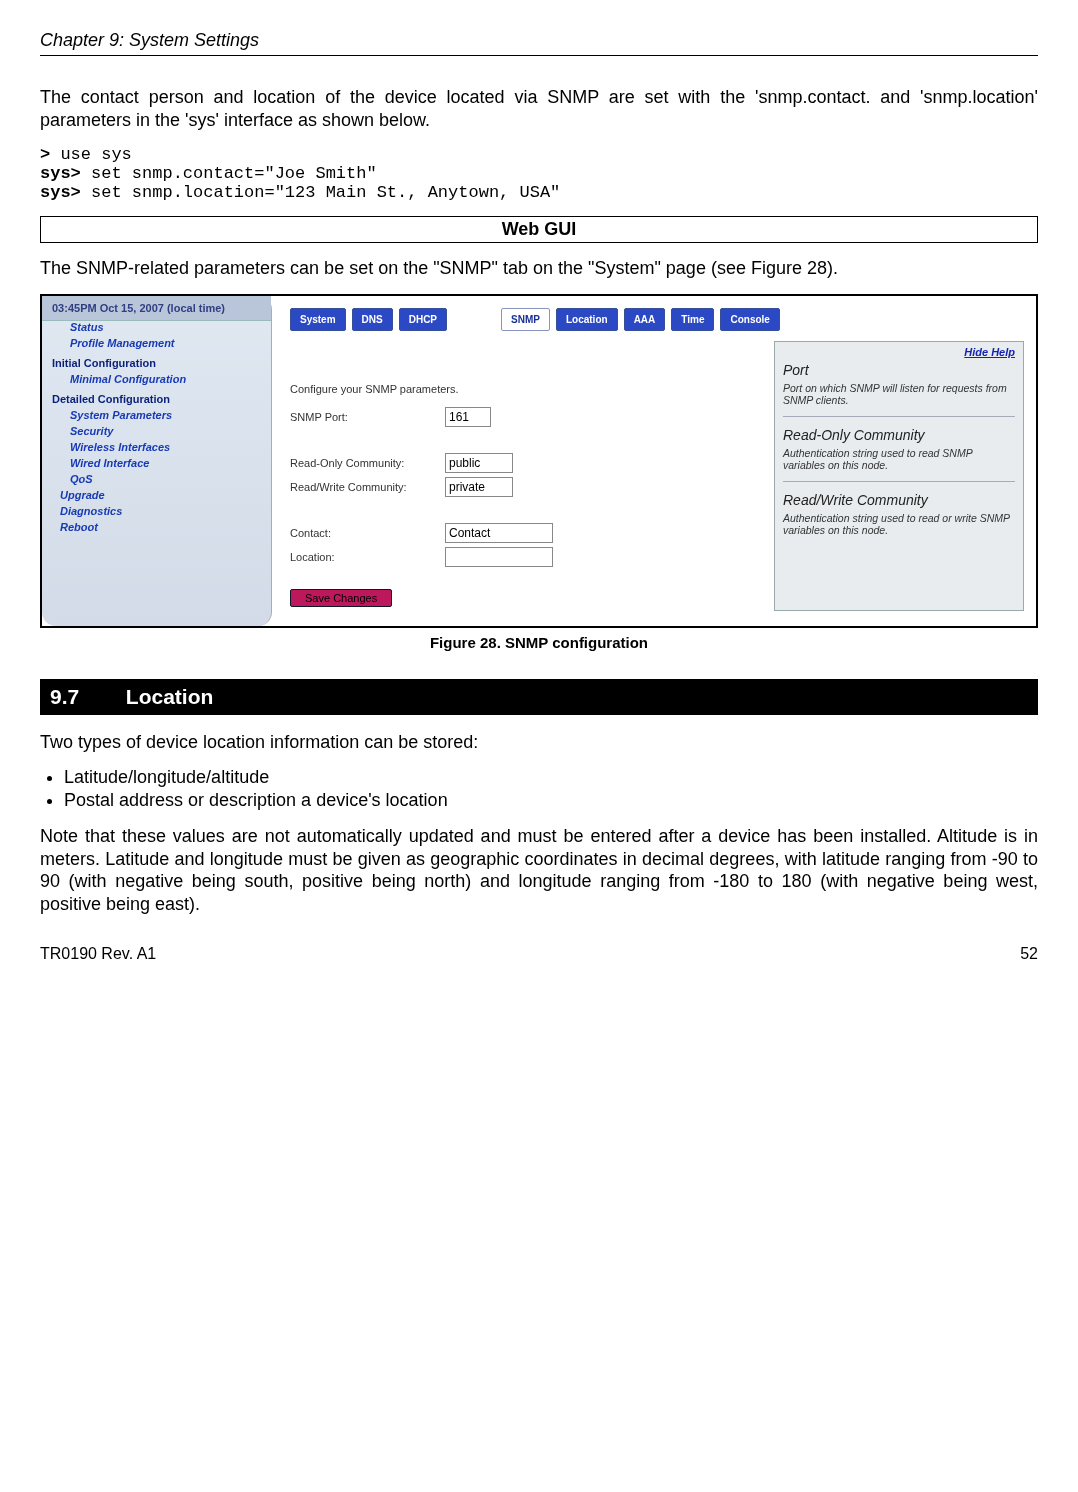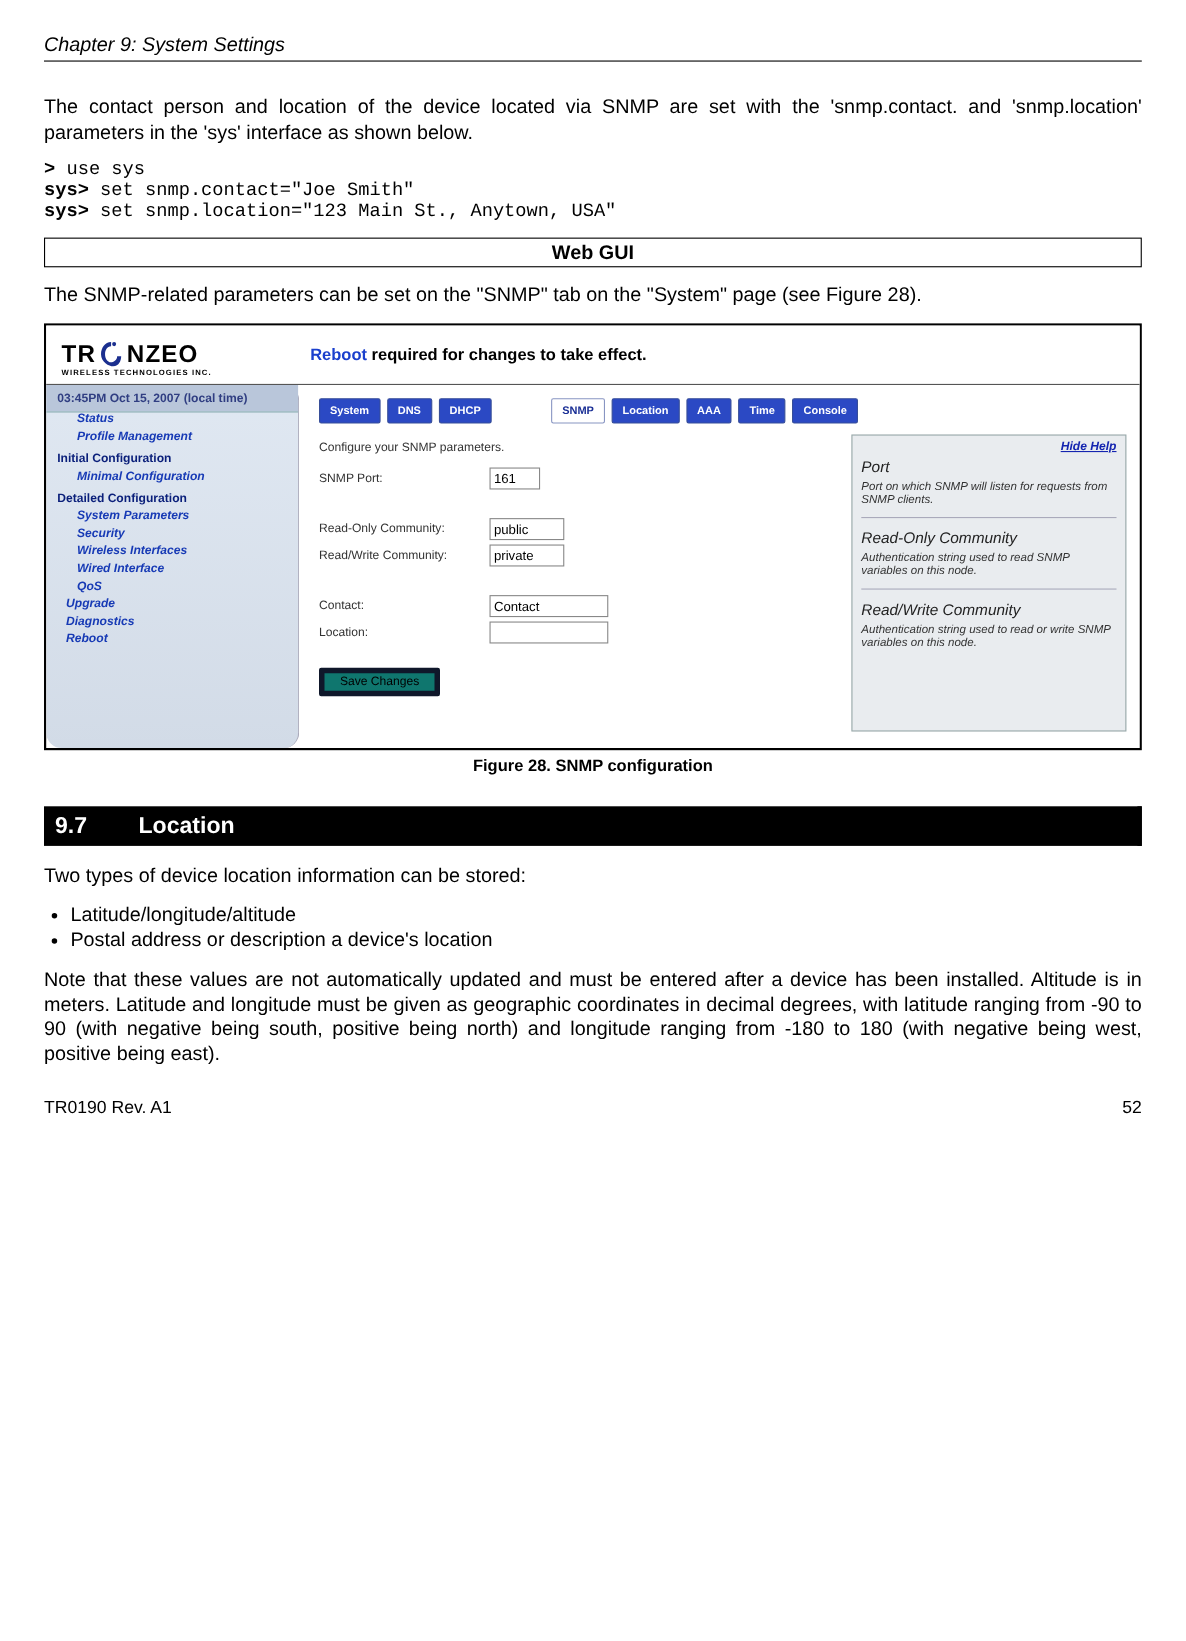--- a/index.html
+++ b/index.html
@@ -158,37 +158,37 @@
     background: #fff;
     color: #1a2f95;
     border: 1px solid #8895c2;
     margin-left: 48px;
   }
   .ss-form-area {
     display:flex;
     gap: 16px;
     padding: 8px 12px 0 18px;
   }
-  .ss-form { flex:1; font-size:11px; color:#333; }
+  .ss-form { flex:1; font-size:11px; color:#333;margin-top:36px; }
   .ss-form .hint { margin: 8px 0 12px 0; color:#333; }
   .ss-form .row { display:flex; align-items:center; margin:4px 0; }
   .ss-form .row label { width:155px; color:#333; }
   .ss-form .row input {
     border:1px solid #888; font-size:12px; padding:1px 3px;
     font-family: Verdana, Arial, sans-serif;
     height:16px;
     box-sizing: content-box;
   }
   .ss-form .gap { height:18px; }
   .ss-save {
     margin-top:18px;
     font-size:11px;
     padding:2px 14px;
-    background:#0f766e;
-    border:5px solid #0f172a;
+    background:#be185d;
+    border:1px solid #0f172a;
     border-radius:2px;
   }
   .ss-help {
     width: 250px;
     border: 1px solid #9aa;
     background: #e9ecef;
     margin-top: 2px;
     padding: 4px 8px 0 8px;
     font-size:11px;
     color:#333;
@@ -215,36 +215,20 @@
 
 <div class="cli-block"><span class="bold">&gt;</span><span> use sys</span>
 <span class="bold">sys&gt;</span><span> set snmp.contact="Joe Smith"</span>
 <span class="bold">sys&gt;</span><span> set snmp.location="123 Main St., Anytown, USA"</span></div>
 
 <div class="web-gui-box">Web GUI</div>
 
 <div class="para">The SNMP-related parameters can be set on the "SNMP" tab on the "System" page (see Figure 28).</div>
 
 <div class="screenshot">
-  <div class="ss-topbar">
-    <div class="ss-logo">
-      <div class="tranzeo">
-        <span>TR</span>
-        <svg viewBox="0 0 24 28">
-            <path d="M12 2 C6 2 2 8 2 14 C2 22 10 26 14 26 C20 26 22 20 22 16 L18 16 C18 20 14 22 12 22 C8 22 6 18 6 14 C6 10 8 6 12 6 L12 2 Z" fill="#1b2f8f"></path>
-            <circle cx="15" cy="4" r="2" fill="#1b2f8f"></circle>
-          </svg>
-        <span>NZEO</span>
-      </div>
-      <div class="sub">WIRELESS TECHNOLOGIES INC.</div>
-    </div>
-    <div class="ss-reboot">
-      <span class="blue">Reboot</span><span> required for changes to take effect.</span>
-    </div>
-  </div>
   <div class="ss-body">
     <div class="ss-sidebar">
       <div class="ss-timestamp">03:45PM Oct 15, 2007 (local time)</div>
       <div class="item">Status</div>
       <div class="item">Profile Management</div>
       <div class="grp">Initial Configuration</div>
       <div class="item">Minimal Configuration</div>
       <div class="grp">Detailed Configuration</div>
       <div class="item">System Parameters</div>
       <div class="item">Security</div>

